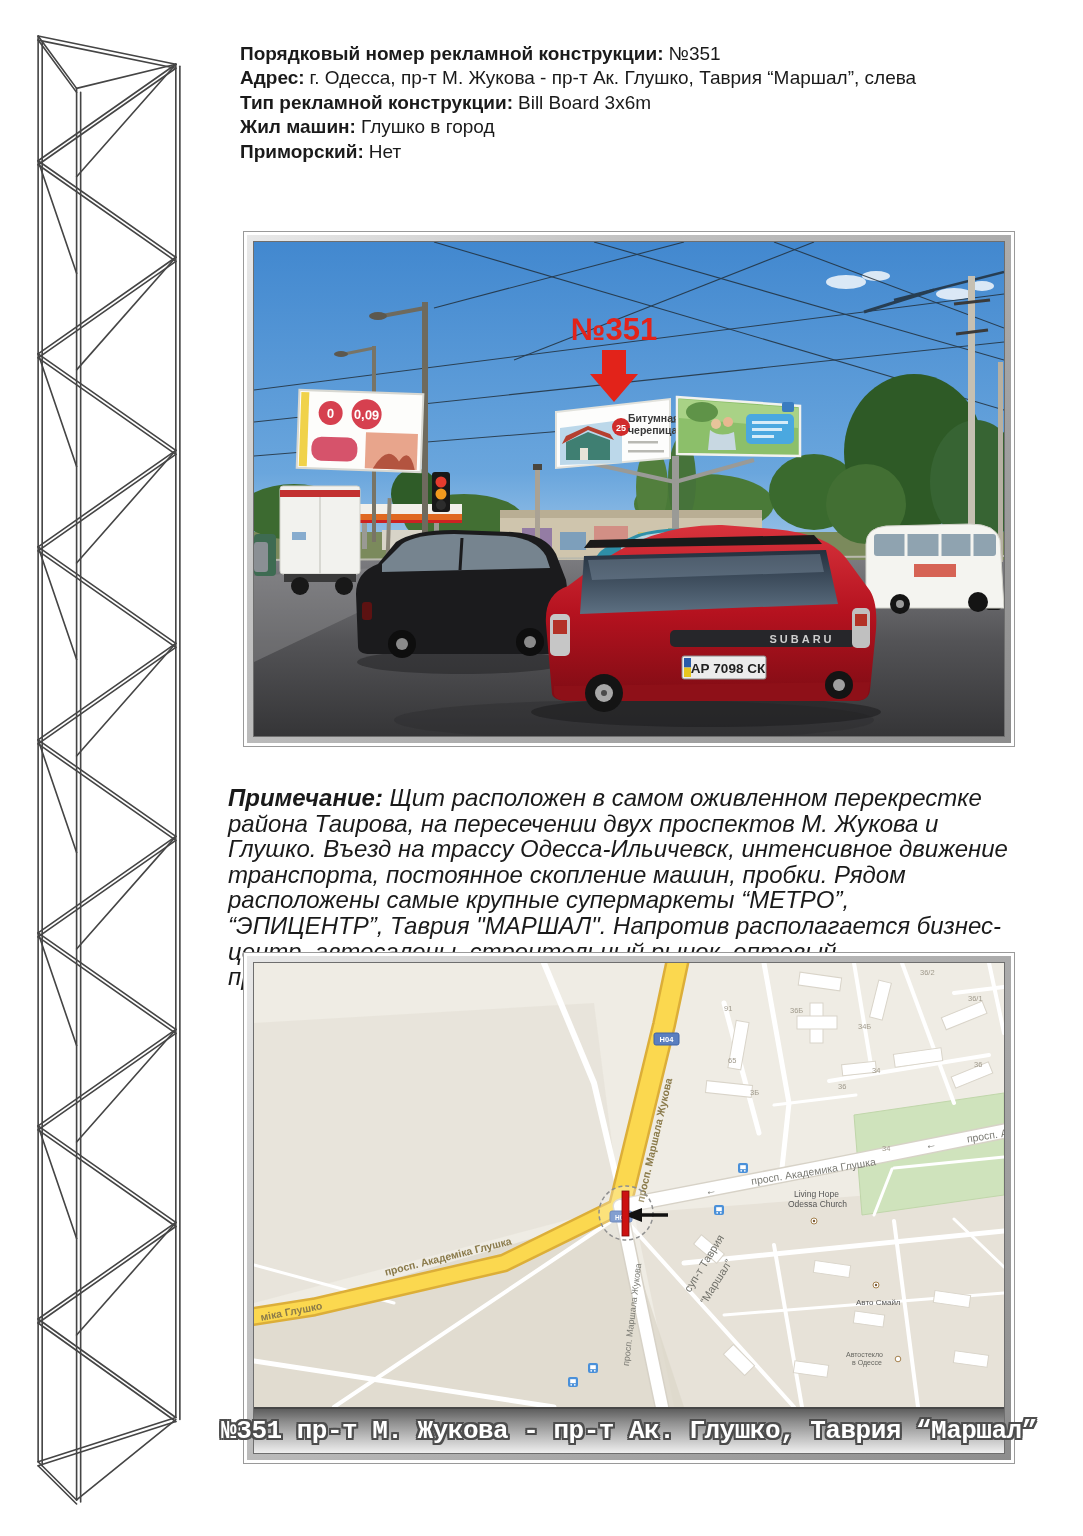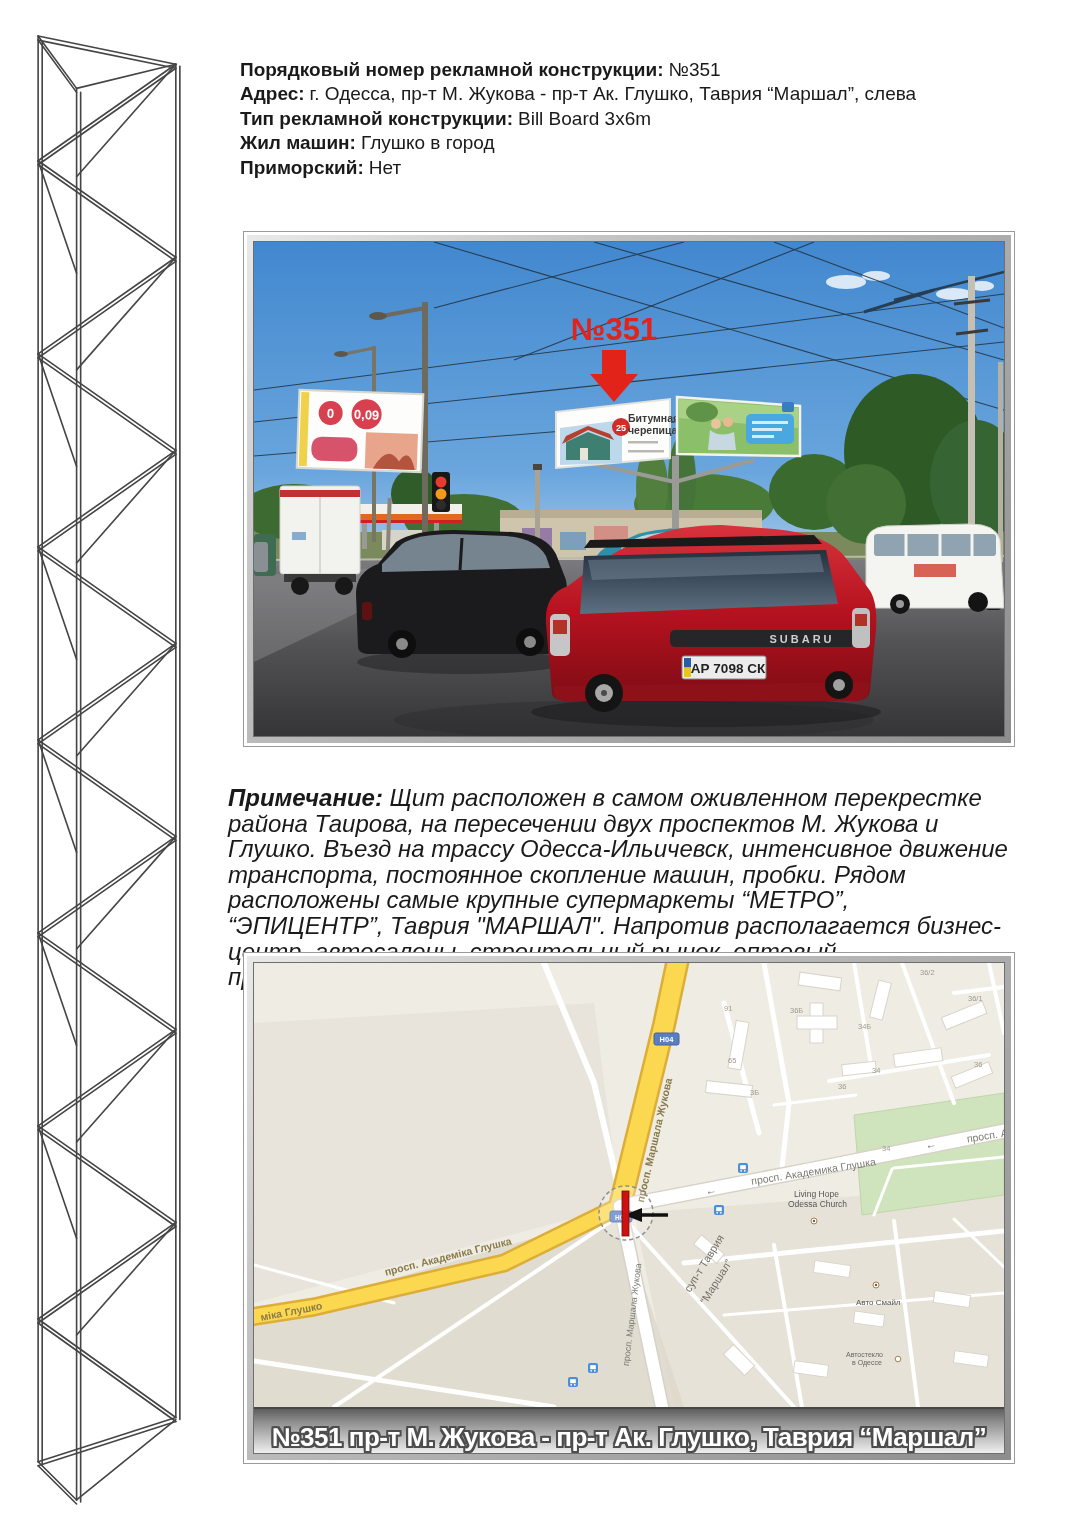--- a/index.html
+++ b/index.html
@@ -4,39 +4,40 @@
 <style>
   html,body{margin:0;padding:0;}
   body{
     width:1083px;height:1536px;position:relative;background:#ffffff;
     font-family:"Liberation Sans",sans-serif;color:#1a1a1a;overflow:hidden;
   }
   
   .truss-wrap{position:absolute;left:28px;top:22px;width:162px;height:1488px;}
   .truss-wrap svg{width:100%;height:100%;}
   
-  .info-block{position:absolute;left:240px;top:58px;width:790px;}
+  .info-block{position:absolute;left:240px;top:42px;width:790px;}
   .info-row{font-size:19px;line-height:24.4px;}
   .info-row b{font-weight:bold;}
   .info-row .iv{margin-left:5px;}
   
   .frame{position:absolute;box-sizing:border-box;border:1px solid #9a9a9a;background:#fff;padding:3px;}
   .frame2{box-sizing:border-box;height:100%;background:linear-gradient(135deg,#e9e9e9 0%,#c2c2c2 30%,#8d8d8d 100%);padding:6px;}
   .frame3{box-sizing:border-box;height:100%;border:1px solid #6e6e6e;background:#fff;display:flex;flex-direction:column;}
   .photo-frame{left:243px;top:231px;width:772px;height:516px;}
   .map-frame{left:243px;top:952px;width:772px;height:512px;}
   .frame3 svg{display:block;}
   
   .note{position:absolute;left:228px;top:761px;width:782px;font-size:24px;line-height:25.6px;font-style:italic;}
   .note b{font-weight:bold;}
   
   .map-caption{
-    height:44px;flex:0 0 44px;display:flex;align-items:flex-end;justify-content:center;
+    height:44px;flex:0 0 44px;display:flex;align-items:center;justify-content:center;
     background:linear-gradient(180deg,#5e5e5e 0%,#8f8f8f 30%,#c6c6c6 70%,#efefef 100%);
     border-top:2px solid #474747;
+    font-family:Liberation Mono, monospace;
   }
   .map-caption span{
     font-size:26px;font-weight:bold;letter-spacing:-0.5px;white-space:nowrap;color:#ffffff;
     text-shadow:-2px -2px 0 #4d4d4d,2px -2px 0 #4d4d4d,-2px 2px 0 #4d4d4d,2px 2px 0 #4d4d4d,
                  0 -2px 0 #4d4d4d,0 2px 0 #4d4d4d,-2px 0 0 #4d4d4d,2px 0 0 #4d4d4d;
   }
   text{font-family:"Liberation Sans",sans-serif;}
 </style>
 </head>
 <body>

